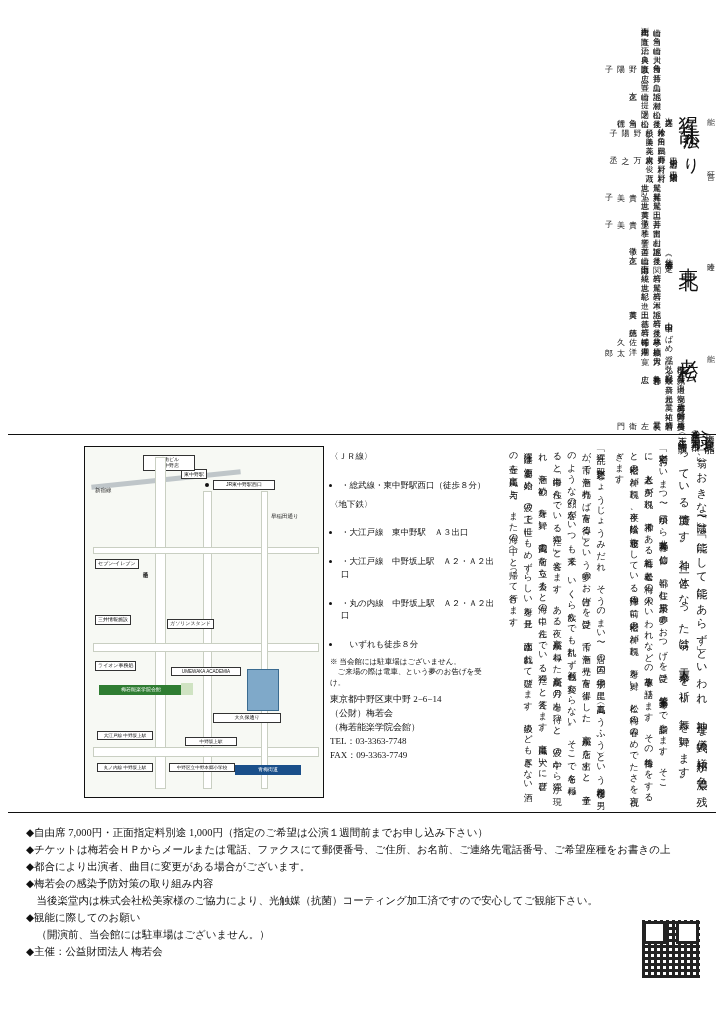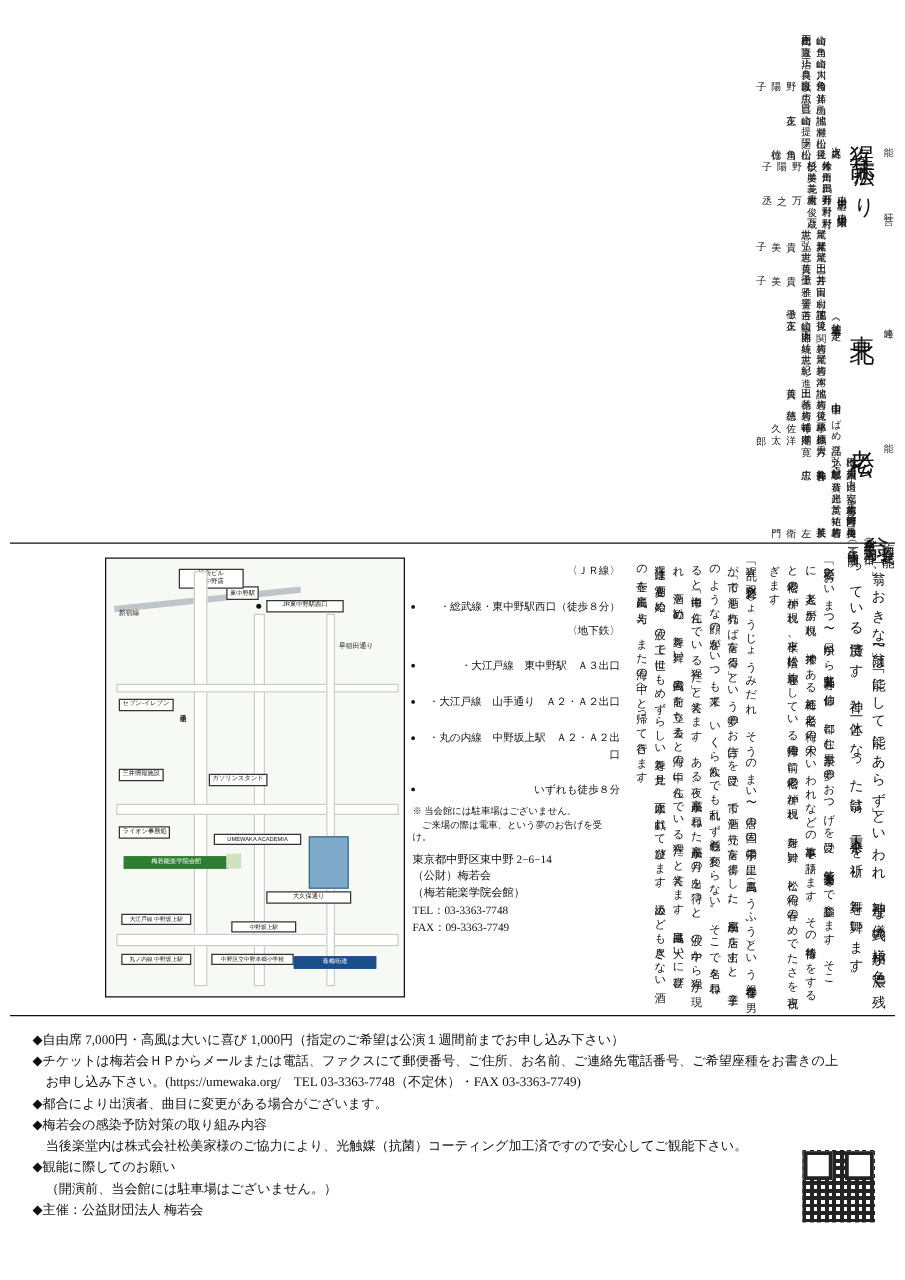--- a/index.html
+++ b/index.html
@@ -98,21 +98,21 @@
   .access{
     font-size:8.5px;
     line-height:1.5;
     width:178px;
     padding:4px 6px 0 6px;
     box-sizing:border-box;
   }
   .access h4{font-size:8.5px;margin:0 0 2px 0;font-weight:normal;}
   .access ul{margin:0 0 5px 0;padding-left:11px;}
   .access li{margin:16px 0 1px 0;}
-  .access .blk{margin-bottom:6px;text-align:right;}
+  .access .blk{margin-bottom:6px;}
   .access .note{font-size:7.5px;line-height:1.4;}
   .addr{font-size:9px;line-height:1.55;margin-top:5px;}
 
   
   .map{
     position:relative;
     width:240px;height:352px;
     border:1px solid #111;
     background:#f7f9f4;
     box-sizing:border-box;
@@ -281,21 +281,21 @@
         <div class="blk">
           <h4>〈ＪＲ線〉</h4>
           <ul>
               <li>・総武線・東中野駅西口（徒歩８分）</li>
             </ul>
         </div>
         <div class="blk">
           <h4>〈地下鉄〉</h4>
           <ul>
             <li>・大江戸線　東中野駅　Ａ３出口</li>
-            <li>・大江戸線　山手通り　Ａ２・Ａ２出口</li>
+            <li>・大江戸線　中野坂上駅　Ａ２・Ａ２出口</li>
             <li>・丸の内線　中野坂上駅　Ａ２・Ａ２出口</li>
             <li>　いずれも徒歩８分</li>
           </ul>
         </div>
         <div class="note">※ 当会館には駐車場はございません。</div>
         <div class="note">　ご来場の際は電車、という夢のお告げを受け。</div>
         <div class="addr">
           <div>東京都中野区東中野 2−6−14</div>
           <div>（公財）梅若会</div>
           <div>（梅若能楽学院会館）</div>
@@ -341,23 +341,22 @@
         <div class="mbox white" style="left:100px;top:290px;width:46px;font-size:4.6px;">中野坂上駅</div>
         <div class="mlabel" style="left:186px;top:66px;">早稲田通り</div>
       </div>
 
     </div>
   </div>
 
   <div class="rule" style="top:812px;"></div>
 
   <div class="footer">
-    <p class="row">◆自由席 7,000円・高風は大いに喜び 1,000円（指定のご希望は公演１週間前までお申し込み下さい）</p>
+    <p class="row">◆自由席 7,000円・正面指定料別途 1,000円（指定のご希望は公演１週間前までお申し込み下さい）</p>
     <p class="row">◆チケットは梅若会ＨＰからメールまたは電話、ファクスにて郵便番号、ご住所、お名前、ご連絡先電話番号、ご希望座種をお書きの上</p>
-    <p class="row">　お申し込み下さい。(https://umewaka.org/　TEL 03-3363-7748（不定休）・FAX 03-3363-7749)</p>
     <p class="row">◆都合により出演者、曲目に変更がある場合がございます。</p>
     <p class="row">◆梅若会の感染予防対策の取り組み内容</p>
     <p class="row">　当後楽堂内は株式会社松美家様のご協力により、光触媒（抗菌）コーティング加工済ですので安心してご観能下さい。</p>
     <p class="row">◆観能に際してのお願い</p>
     <p class="row">　（開演前、当会館には駐車場はございません。）</p>
     <p class="row">◆主催：公益財団法人 梅若会</p>
     <div class="qr"></div>
   </div>
 
 </div>

